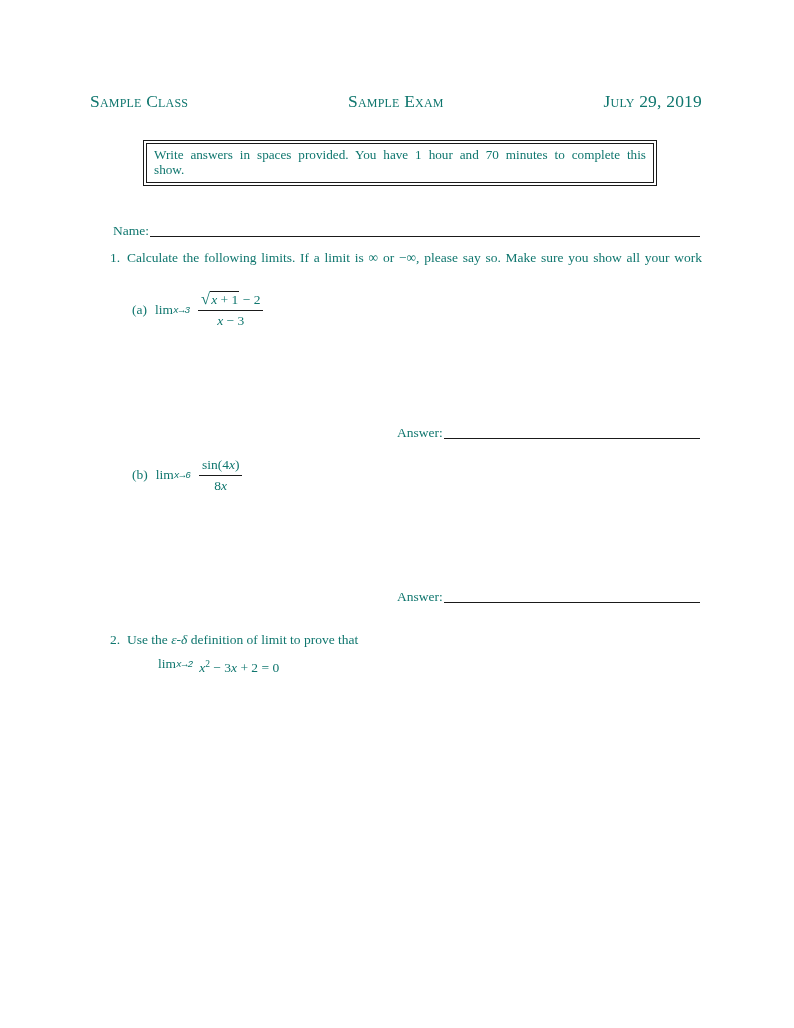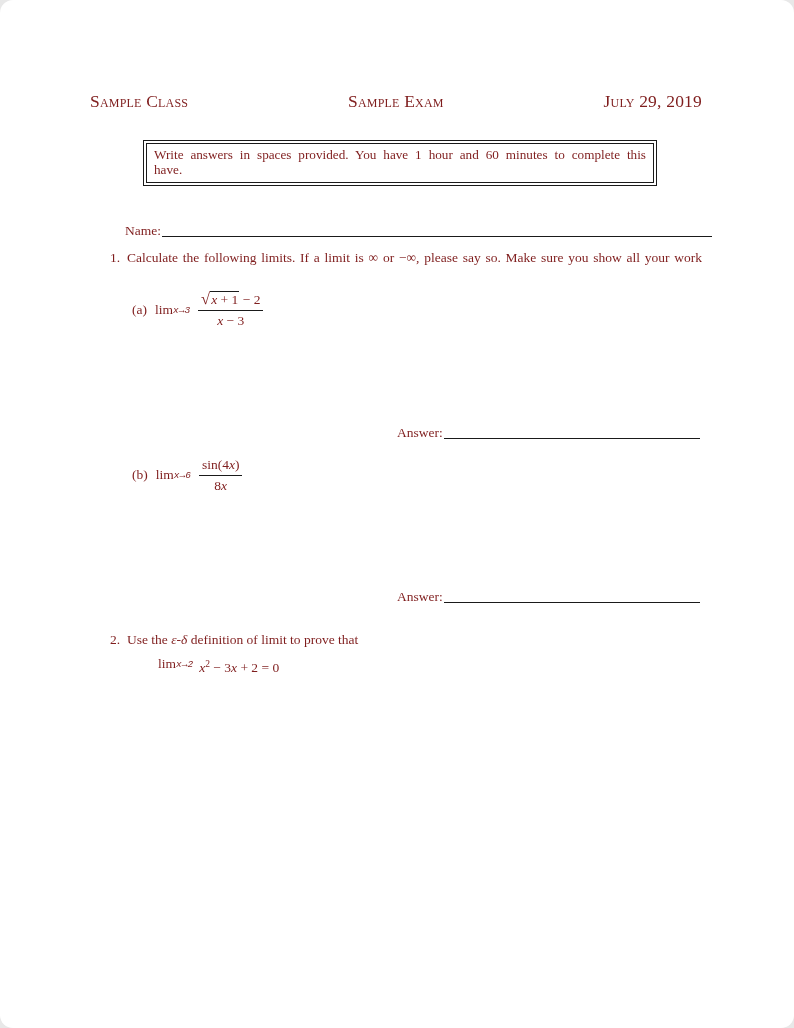--- a/index.html
+++ b/index.html
@@ -2,45 +2,44 @@
 <html><head>
 <meta charset="utf-8">
 <style>
   * { margin: 0; padding: 0; box-sizing: border-box; }
   html, body { background: #e8e8e8; }
   .page {
     position: relative;
     width: 794px; height: 1028px;
     background: #ffffff;
     font-family: "Liberation Serif", "DejaVu Serif", serif;
-    color: #7f1d1d;
+    color: #0f766e;
     margin: 0 auto;
     overflow: hidden;
-    border-radius: 13px;
   }
   
   .header {
     position: absolute; left: 90px; top: 91px; width: 612px;
     display: flex; justify-content: space-between; align-items: baseline;
     font-variant: small-caps; font-size: 17.5px; letter-spacing: 0.2px;
   }
   
   .notice-outer {
     position: absolute; left: 143px; top: 140px; width: 514px;
     border: 1.5px solid #1a1a1a; padding: 2px;
   }
   .notice-inner {
     border: 1px solid #1a1a1a; padding: 3px 7px 4px 7px;
     font-size: 13.2px; line-height: 15.3px;
   }
   .jline { text-align: justify; text-align-last: justify; white-space: normal; }
   .b { font-weight: bold; }
   
   .name-row {
-    position: absolute; left: 125px; top: 223px; width: 587px;
+    position: absolute; left: 113px; top: 223px; width: 587px;
     display: flex; font-size: 13.5px;
   }
   .fill-line { flex: 1 1 auto; border-bottom: 1px solid #1a1a1a; margin-bottom: 2px; margin-left: 1px; }
   
   .q-row { position: absolute; display: flex; font-size: 13.5px; line-height: 16.5px; }
   .q-num { width: 17px; flex: 0 0 17px; }
   .q-text { flex: 1 1 auto; }
   #q1 { left: 110px; top: 250px; width: 592px; }
   #q2 { left: 110px; top: 632px; width: 592px; }
   .it { font-style: italic; }
@@ -73,22 +72,22 @@
 <div class="page">
 
   <div class="header">
     <span>Sample Class</span>
     <span>Sample Exam</span>
     <span>July 29, 2019</span>
   </div>
 
   <div class="notice-outer">
     <div class="notice-inner">
-      <div class="jline">Write answers in spaces provided. You have 1 hour and 60 minutes to complete this</div>
-      <div>have.</div>
+      <div class="jline">Write answers in spaces provided. You have 1 hour and 70 minutes to complete this</div>
+      <div>show.</div>
     </div>
   </div>
 
   <div class="name-row">
     <span>Name:</span>
     <span class="fill-line"></span>
   </div>
 
   <div class="q-row" id="q1">
     <span class="q-num">1.</span>

